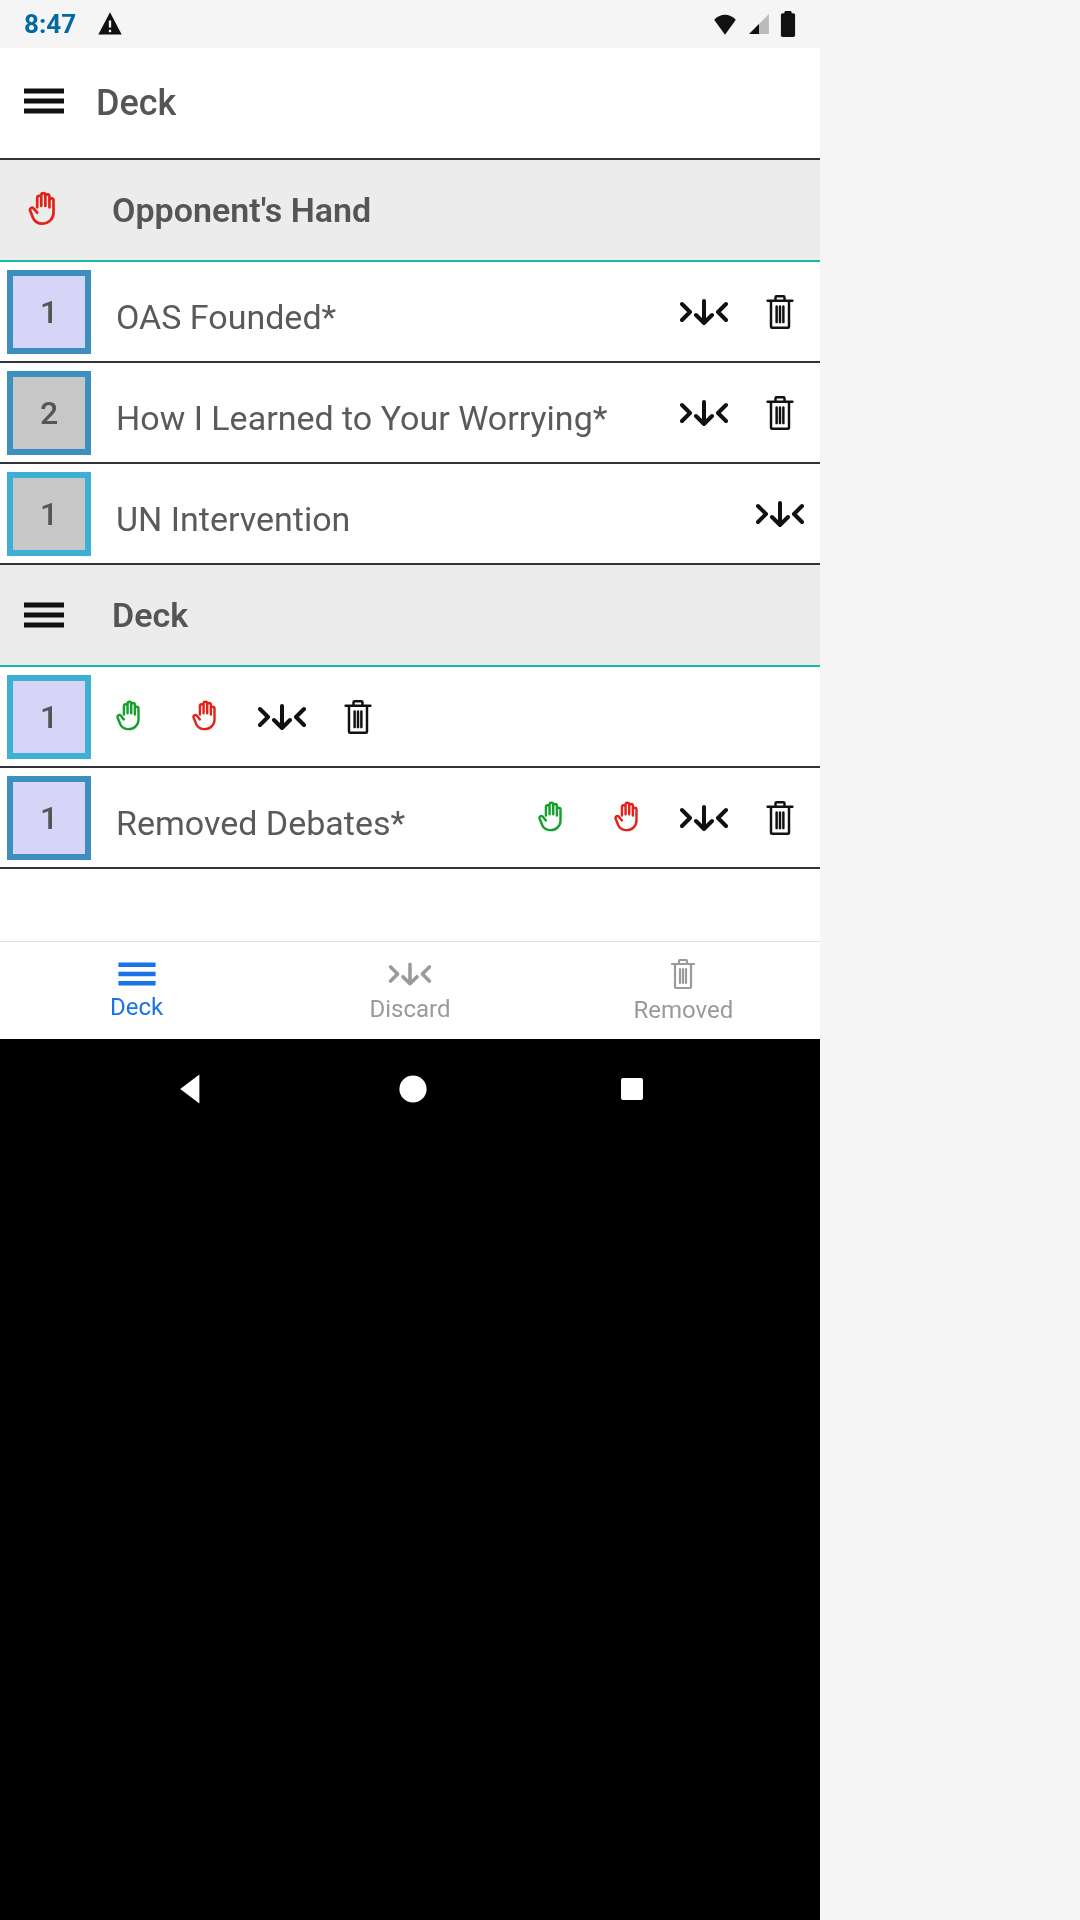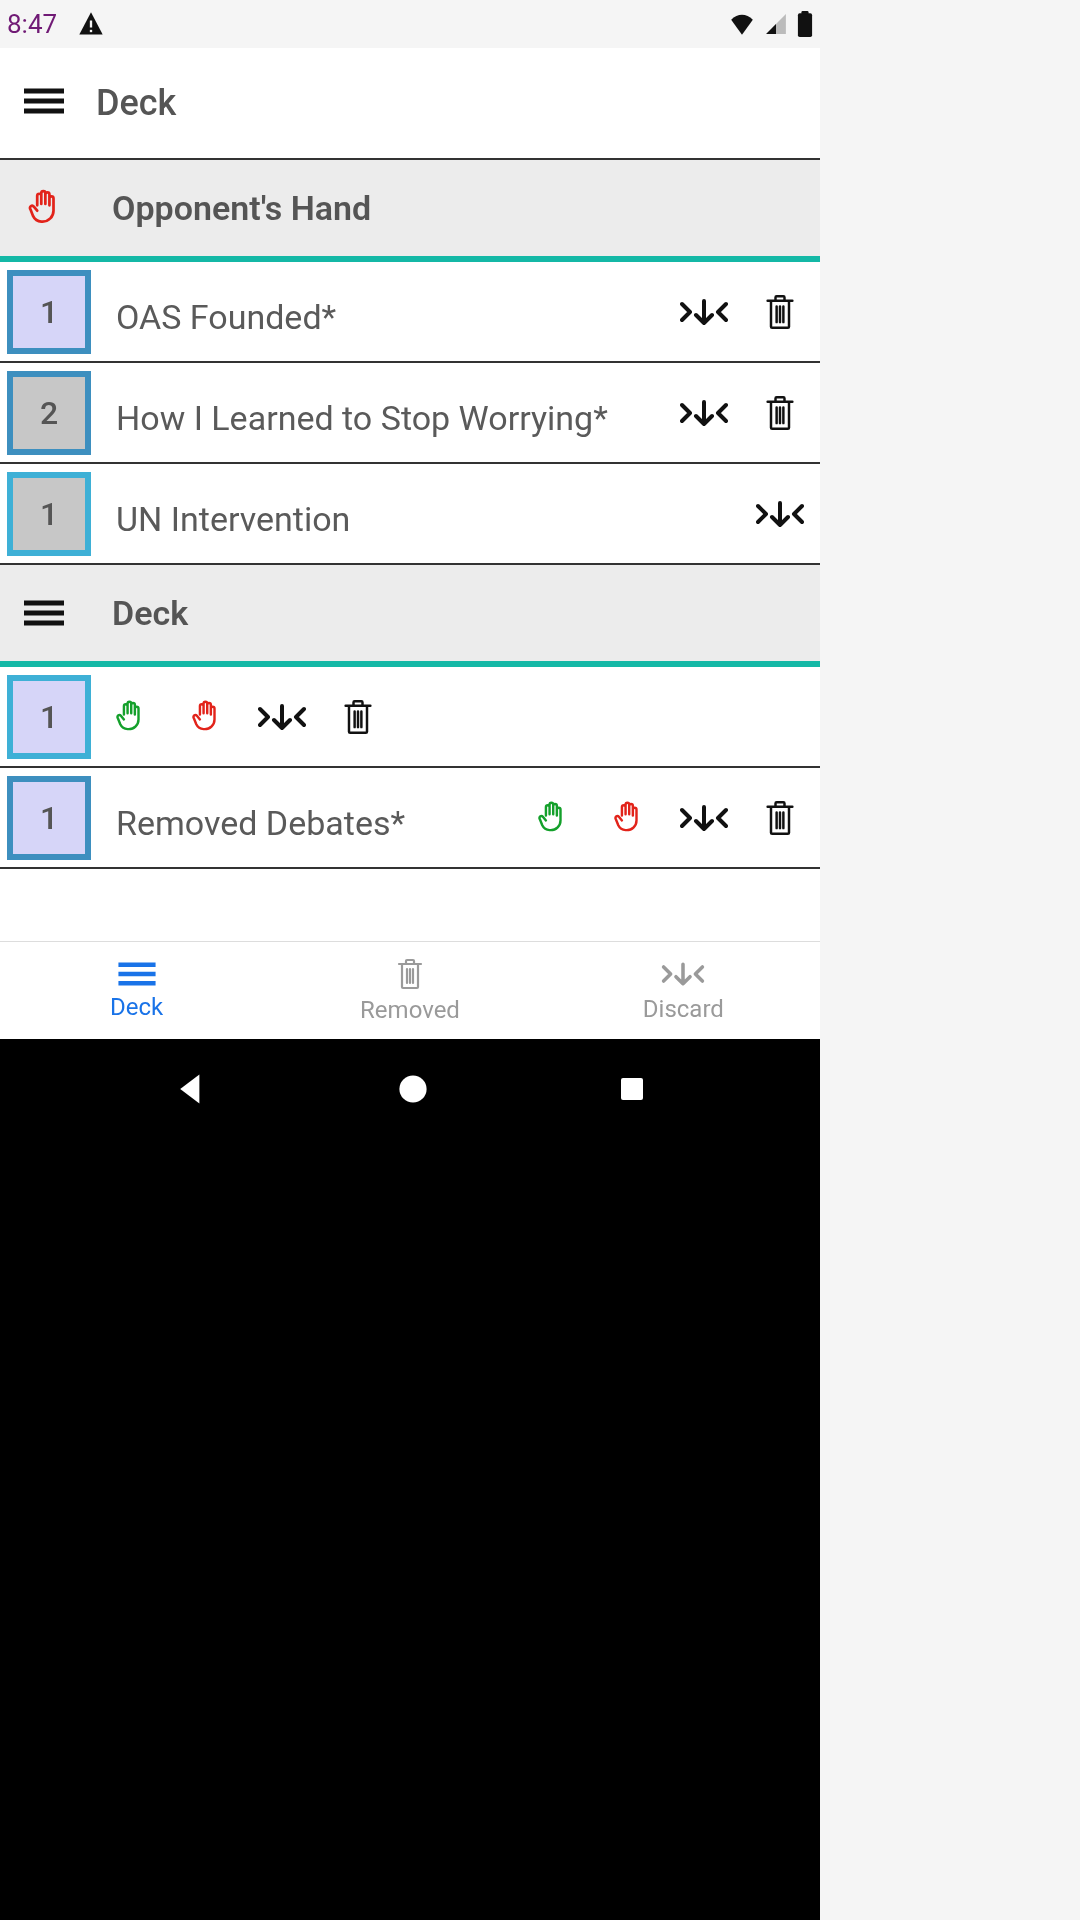--- a/index.html
+++ b/index.html
@@ -5,24 +5,24 @@
   * { box-sizing: border-box; margin: 0; padding: 0; }
   html, body { width: 820px; height: 1920px; font-family: Roboto, "Helvetica Neue", Arial, sans-serif; background: #f5f5f5; }
   body { display: flex; flex-direction: column; }
 
   
   .statusbar {
     height: 48px;
     background: #f5f5f5;
     display: flex;
     align-items: center;
-    padding: 0 7px;
+    padding: 0 24px;
     font-size: 26px;
-    font-weight: 400;
-    color: #701a75;
+    font-weight: 700;
+    color: #0369a1;
   }
   .statusbar .left { display: flex; align-items: center; gap: 20px; }
   .statusbar .right { margin-left: auto; display: flex; align-items: center; gap: 10px; }
   .statusbar svg { display: block; }
 
   
   .appbar {
     background: #fff;
     height: 112px;
     display: flex;
@@ -44,21 +44,21 @@
     background: #fff;
   }
 
   .section-header {
     height: 102px;
     background: #ececec;
     display: flex;
     align-items: center;
     padding: 0 24px;
     gap: 48px;
-    border-bottom: 6px solid #14b8a6;
+    border-bottom: 2px solid #14b8a6;
   }
   .section-header .section-title {
     font-size: 34px;
     font-weight: 600;
     color: #555;
   }
   .section-header .icon-slot { width: 40px; display:flex; justify-content:center; }
 
   .card-row {
     height: 101px;
@@ -209,21 +209,21 @@
           <svg width="32" height="36" viewBox="0 0 28 32">
             <path d="M3 6 H25 M10 6 V3 a1 1 0 0 1 1 -1 h6 a1 1 0 0 1 1 1 V6 M6 6 V29 a1 1 0 0 0 1 1 h14 a1 1 0 0 0 1 -1 V6 M11 11 V25 M14 11 V25 M17 11 V25" stroke="#111" stroke-width="2.2" fill="none" stroke-linecap="round"></path>
           </svg>
         </span>
     </div>
   </div>
   <div class="card-row">
     <div class="ops-box-wrap">
         <div class="ops-box blue-dark">2</div>
       </div>
-    <div class="card-label">How I Learned to Stop Worrying*</div>
+    <div class="card-label">How I Learned to Your Worrying*</div>
     <div class="row-actions">
       <span class="act">
           <svg width="48" height="34" viewBox="0 0 48 34">
             <path d="M10 17 L2 9 M10 17 L2 25 M38 17 L46 9 M38 17 L46 25 M24 6 L24 28 M24 28 L16 20 M24 28 L32 20" stroke="#111" stroke-width="4" fill="none" stroke-linecap="round" stroke-linejoin="round"></path>
           </svg>
         </span>
       <span class="act">
           <svg width="32" height="36" viewBox="0 0 28 32">
             <path d="M3 6 H25 M10 6 V3 a1 1 0 0 1 1 -1 h6 a1 1 0 0 1 1 1 V6 M6 6 V29 a1 1 0 0 0 1 1 h14 a1 1 0 0 0 1 -1 V6 M11 11 V25 M14 11 V25 M17 11 V25" stroke="#111" stroke-width="2.2" fill="none" stroke-linecap="round"></path>
           </svg>
@@ -321,33 +321,33 @@
         <svg width="38" height="26" viewBox="0 0 40 28">
           <line x1="0" y1="4" x2="40" y2="4" stroke="#1973e8" stroke-width="5"></line>
           <line x1="0" y1="14" x2="40" y2="14" stroke="#1973e8" stroke-width="5"></line>
           <line x1="0" y1="24" x2="40" y2="24" stroke="#1973e8" stroke-width="5"></line>
         </svg>
       </span>
     <span>Deck</span>
   </div>
   <div class="tab">
     <span>
+        <svg width="48" height="30" viewBox="0 0 48 34">
+          <path d="M10 17 L2 9 M10 17 L2 25 M38 17 L46 9 M38 17 L46 25 M24 6 L24 28 M24 28 L16 20 M24 28 L32 20" stroke="#9a9a9a" stroke-width="4" fill="none" stroke-linecap="round" stroke-linejoin="round"></path>
+        </svg>
+      </span>
+    <span>Discard</span>
+  </div>
+  <div class="tab">
+    <span>
         <svg width="30" height="32" viewBox="0 0 28 32">
           <path d="M3 6 H25 M10 6 V3 a1 1 0 0 1 1 -1 h6 a1 1 0 0 1 1 1 V6 M6 6 V29 a1 1 0 0 0 1 1 h14 a1 1 0 0 0 1 -1 V6 M11 11 V25 M14 11 V25 M17 11 V25" stroke="#9a9a9a" stroke-width="2.2" fill="none" stroke-linecap="round"></path>
         </svg>
       </span>
     <span>Removed</span>
-  </div>
-  <div class="tab">
-    <span>
-        <svg width="48" height="30" viewBox="0 0 48 34">
-          <path d="M10 17 L2 9 M10 17 L2 25 M38 17 L46 9 M38 17 L46 25 M24 6 L24 28 M24 28 L16 20 M24 28 L32 20" stroke="#9a9a9a" stroke-width="4" fill="none" stroke-linecap="round" stroke-linejoin="round"></path>
-        </svg>
-      </span>
-    <span>Discard</span>
   </div>
 </div>
 
 <div class="navbar">
   <span>
       <svg width="36" height="36" viewBox="0 0 30 30">
         <path d="M22 3 L6 15 L22 27 Z" fill="#fff"></path>
       </svg>
     </span>
   <span>

